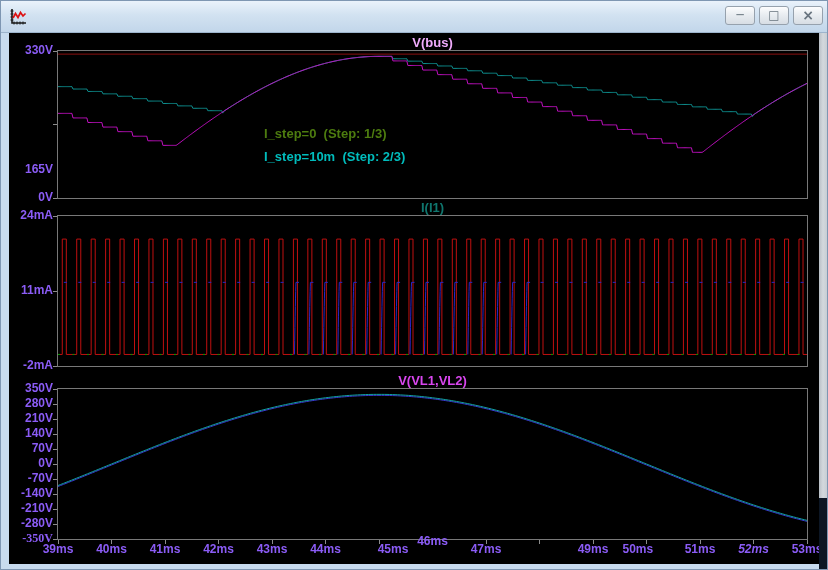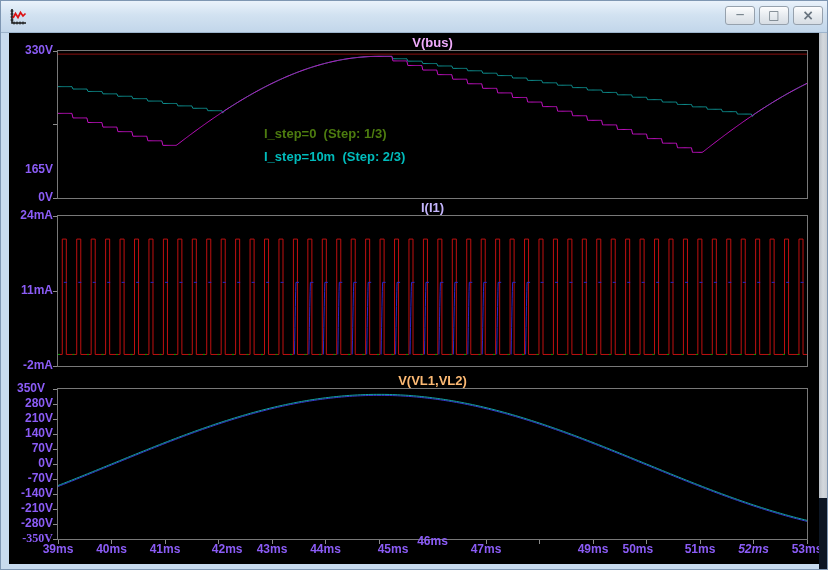--- a/index.html
+++ b/index.html
@@ -78,51 +78,51 @@
           <path d="M0,35.64 L1.07,35.64 L2.14,35.64 L3.21,35.64 L4.28,35.64 L5.35,35.64 L6.42,35.64 L7.49,35.64 L8.56,35.64 L9.63,35.64 L10.7,35.64 L11.77,35.64 L12.84,35.64 L13.91,35.64 L14.98,38.04 L16.05,38.04 L17.12,38.04 L18.19,38.04 L19.26,38.04 L20.33,38.04 L21.4,38.04 L22.47,38.04 L23.54,38.04 L24.61,38.04 L25.68,38.04 L26.75,38.04 L27.82,38.04 L28.89,38.04 L29.96,40.45 L31.03,40.45 L32.1,40.45 L33.17,40.45 L34.24,40.45 L35.31,40.45 L36.38,40.45 L37.45,40.45 L38.52,40.45 L39.59,40.45 L40.66,40.45 L41.73,40.45 L42.8,40.45 L43.87,40.45 L44.94,42.85 L46.01,42.85 L47.08,42.85 L48.15,42.85 L49.22,42.85 L50.29,42.85 L51.36,42.85 L52.43,42.85 L53.5,42.85 L54.57,42.85 L55.64,42.85 L56.71,42.85 L57.78,42.85 L58.85,42.85 L59.92,45.26 L60.99,45.26 L62.06,45.26 L63.13,45.26 L64.2,45.26 L65.27,45.26 L66.34,45.26 L67.41,45.26 L68.48,45.26 L69.55,45.26 L70.62,45.26 L71.69,45.26 L72.76,45.26 L73.83,45.26 L74.9,47.66 L75.97,47.66 L77.04,47.66 L78.11,47.66 L79.18,47.66 L80.25,47.66 L81.32,47.66 L82.39,47.66 L83.46,47.66 L84.53,47.66 L85.6,47.66 L86.67,47.66 L87.74,47.66 L88.81,47.66 L89.88,50.07 L90.95,50.07 L92.02,50.07 L93.09,50.07 L94.16,50.07 L95.23,50.07 L96.3,50.07 L97.37,50.07 L98.44,50.07 L99.51,50.07 L100.58,50.07 L101.65,50.07 L102.72,50.07 L103.79,50.07 L104.86,52.47 L105.93,52.47 L107,52.47 L108.07,52.47 L109.14,52.47 L110.21,52.47 L111.28,52.47 L112.35,52.47 L113.42,52.47 L114.49,52.47 L115.56,52.47 L116.63,52.47 L117.7,52.47 L118.77,52.47 L119.84,54.88 L120.91,54.88 L121.98,54.88 L123.05,54.88 L124.12,54.88 L125.19,54.88 L126.26,54.88 L127.33,54.88 L128.4,54.88 L129.47,54.88 L130.54,54.88 L131.61,54.88 L132.68,54.88 L133.75,54.88 L134.82,57.29 L135.89,57.29 L136.96,57.29 L138.03,57.29 L139.1,57.29 L140.17,57.29 L141.24,57.29 L142.31,57.29 L143.38,57.29 L144.45,57.29 L145.52,57.29 L146.59,57.29 L147.66,57.29 L148.73,57.29 L149.8,59.69 L150.87,59.69 L151.94,59.69 L153.01,59.69 L154.08,59.69 L155.15,59.69 L156.22,59.69 L157.29,59.69 L158.36,59.69 L159.43,59.69 L160.5,59.69 L161.57,59.69 L162.64,59.69 L163.71,59.69 L164.78,62.1 L165.85,60.18 L166.92,59.48 L167.99,58.78 L169.06,58.08 L170.13,57.39 L171.2,56.71 L172.27,56.02 L173.34,55.34 L174.41,54.66 L175.48,53.99 L176.55,53.32 L177.62,52.66 L178.69,51.99 L179.76,51.34 L180.83,50.68 L181.9,50.03 L182.97,49.38 L184.04,48.74 L185.11,48.1 L186.18,47.47 L187.25,46.84 L188.32,46.21 L189.39,45.58 L190.46,44.96 L191.53,44.35 L192.6,43.74 L193.67,43.13 L194.74,42.53 L195.81,41.93 L196.88,41.33 L197.95,40.74 L199.02,40.16 L200.09,39.57 L201.16,39 L202.23,38.42 L203.3,37.85 L204.37,37.29 L205.44,36.73 L206.51,36.17 L207.58,35.62 L208.65,35.07 L209.72,34.53 L210.79,33.99 L211.86,33.45 L212.93,32.92 L214,32.4 L215.07,31.88 L216.14,31.36 L217.21,30.85 L218.28,30.34 L219.35,29.84 L220.42,29.34 L221.49,28.85 L222.56,28.36 L223.63,27.88 L224.7,27.4 L225.77,26.92 L226.84,26.45 L227.91,25.99 L228.98,25.53 L230.05,25.07 L231.12,24.62 L232.19,24.18 L233.26,23.73 L234.33,23.3 L235.4,22.87 L236.47,22.44 L237.54,22.02 L238.61,21.6 L239.68,21.19 L240.75,20.78 L241.82,20.38 L242.89,19.99 L243.96,19.6 L245.03,19.21 L246.1,18.83 L247.17,18.45 L248.24,18.08 L249.31,17.71 L250.38,17.35 L251.45,17 L252.52,16.64 L253.59,16.3 L254.66,15.96 L255.73,15.62 L256.8,15.29 L257.87,14.97 L258.94,14.65 L260.01,14.33 L261.08,14.02 L262.15,13.72 L263.22,13.42 L264.29,13.13 L265.36,12.84 L266.43,12.56 L267.5,12.28 L268.57,12.01 L269.64,11.74 L270.71,11.48 L271.78,11.22 L272.85,10.97 L273.92,10.72 L274.99,10.48 L276.06,10.25 L277.13,10.02 L278.2,9.8 L279.27,9.58 L280.34,9.36 L281.41,9.16 L282.48,8.95 L283.55,8.76 L284.62,8.57 L285.69,8.38 L286.76,8.2 L287.83,8.02 L288.9,7.85 L289.97,7.69 L291.04,7.53 L292.11,7.38 L293.18,7.23 L294.25,7.09 L295.32,6.95 L296.39,6.82 L297.46,6.7 L298.53,6.58 L299.6,6.46 L300.67,6.35 L301.74,6.25 L302.81,6.15 L303.88,6.06 L304.95,5.97 L306.02,5.89 L307.09,5.82 L308.16,5.75 L309.23,5.68 L310.3,5.62 L311.37,5.57 L312.44,5.52 L313.51,5.48 L314.58,5.45 L315.65,5.42 L316.72,5.39 L317.79,5.37 L318.86,5.36 L319.93,5.35 L321,5.35 L322.07,5.35 L323.14,5.35 L324.21,5.35 L325.28,5.35 L326.35,5.35 L327.42,5.35 L328.49,5.35 L329.56,5.35 L330.63,5.35 L331.7,5.35 L332.77,5.35 L333.84,5.35 L334.91,7.75 L335.98,7.75 L337.05,7.75 L338.12,7.75 L339.19,7.75 L340.26,7.75 L341.33,7.75 L342.4,7.75 L343.47,7.75 L344.54,7.75 L345.61,7.75 L346.68,7.75 L347.75,7.75 L348.82,7.75 L349.89,10.16 L350.96,10.16 L352.03,10.16 L353.1,10.16 L354.17,10.16 L355.24,10.16 L356.31,10.16 L357.38,10.16 L358.45,10.16 L359.52,10.16 L360.59,10.16 L361.66,10.16 L362.73,10.16 L363.8,10.16 L364.87,12.56 L365.94,12.56 L367.01,12.56 L368.08,12.56 L369.15,12.56 L370.22,12.56 L371.29,12.56 L372.36,12.56 L373.43,12.56 L374.5,12.56 L375.57,12.56 L376.64,12.56 L377.71,12.56 L378.78,12.56 L379.85,14.97 L380.92,14.97 L381.99,14.97 L383.06,14.97 L384.13,14.97 L385.2,14.97 L386.27,14.97 L387.34,14.97 L388.41,14.97 L389.48,14.97 L390.55,14.97 L391.62,14.97 L392.69,14.97 L393.76,14.97 L394.83,17.38 L395.9,17.38 L396.97,17.38 L398.04,17.38 L399.11,17.38 L400.18,17.38 L401.25,17.38 L402.32,17.38 L403.39,17.38 L404.46,17.38 L405.53,17.38 L406.6,17.38 L407.67,17.38 L408.74,17.38 L409.81,19.78 L410.88,19.78 L411.95,19.78 L413.02,19.78 L414.09,19.78 L415.16,19.78 L416.23,19.78 L417.3,19.78 L418.37,19.78 L419.44,19.78 L420.51,19.78 L421.58,19.78 L422.65,19.78 L423.72,19.78 L424.79,22.19 L425.86,22.19 L426.93,22.19 L428,22.19 L429.07,22.19 L430.14,22.19 L431.21,22.19 L432.28,22.19 L433.35,22.19 L434.42,22.19 L435.49,22.19 L436.56,22.19 L437.63,22.19 L438.7,22.19 L439.77,24.59 L440.84,24.59 L441.91,24.59 L442.98,24.59 L444.05,24.59 L445.12,24.59 L446.19,24.59 L447.26,24.59 L448.33,24.59 L449.4,24.59 L450.47,24.59 L451.54,24.59 L452.61,24.59 L453.68,24.59 L454.75,27 L455.82,27 L456.89,27 L457.96,27 L459.03,27 L460.1,27 L461.17,27 L462.24,27 L463.31,27 L464.38,27 L465.45,27 L466.52,27 L467.59,27 L468.66,27 L469.73,29.4 L470.8,29.4 L471.87,29.4 L472.94,29.4 L474.01,29.4 L475.08,29.4 L476.15,29.4 L477.22,29.4 L478.29,29.4 L479.36,29.4 L480.43,29.4 L481.5,29.4 L482.57,29.4 L483.64,29.4 L484.71,31.81 L485.78,31.81 L486.85,31.81 L487.92,31.81 L488.99,31.81 L490.06,31.81 L491.13,31.81 L492.2,31.81 L493.27,31.81 L494.34,31.81 L495.41,31.81 L496.48,31.81 L497.55,31.81 L498.62,31.81 L499.69,34.21 L500.76,34.21 L501.83,34.21 L502.9,34.21 L503.97,34.21 L505.04,34.21 L506.11,34.21 L507.18,34.21 L508.25,34.21 L509.32,34.21 L510.39,34.21 L511.46,34.21 L512.53,34.21 L513.6,34.21 L514.67,36.62 L515.74,36.62 L516.81,36.62 L517.88,36.62 L518.95,36.62 L520.02,36.62 L521.09,36.62 L522.16,36.62 L523.23,36.62 L524.3,36.62 L525.37,36.62 L526.44,36.62 L527.51,36.62 L528.58,36.62 L529.65,39.02 L530.72,39.02 L531.79,39.02 L532.86,39.02 L533.93,39.02 L535,39.02 L536.07,39.02 L537.14,39.02 L538.21,39.02 L539.28,39.02 L540.35,39.02 L541.42,39.02 L542.49,39.02 L543.56,39.02 L544.63,41.43 L545.7,41.43 L546.77,41.43 L547.84,41.43 L548.91,41.43 L549.98,41.43 L551.05,41.43 L552.12,41.43 L553.19,41.43 L554.26,41.43 L555.33,41.43 L556.4,41.43 L557.47,41.43 L558.54,41.43 L559.61,43.84 L560.68,43.84 L561.75,43.84 L562.82,43.84 L563.89,43.84 L564.96,43.84 L566.03,43.84 L567.1,43.84 L568.17,43.84 L569.24,43.84 L570.31,43.84 L571.38,43.84 L572.45,43.84 L573.52,43.84 L574.59,46.24 L575.66,46.24 L576.73,46.24 L577.8,46.24 L578.87,46.24 L579.94,46.24 L581.01,46.24 L582.08,46.24 L583.15,46.24 L584.22,46.24 L585.29,46.24 L586.36,46.24 L587.43,46.24 L588.5,46.24 L589.57,48.65 L590.64,48.65 L591.71,48.65 L592.78,48.65 L593.85,48.65 L594.92,48.65 L595.99,48.65 L597.06,48.65 L598.13,48.65 L599.2,48.65 L600.27,48.65 L601.34,48.65 L602.41,48.65 L603.48,48.65 L604.55,51.05 L605.62,51.05 L606.69,51.05 L607.76,51.05 L608.83,51.05 L609.9,51.05 L610.97,51.05 L612.04,51.05 L613.11,51.05 L614.18,51.05 L615.25,51.05 L616.32,51.05 L617.39,51.05 L618.46,51.05 L619.53,53.46 L620.6,53.46 L621.67,53.46 L622.74,53.46 L623.81,53.46 L624.88,53.46 L625.95,53.46 L627.02,53.46 L628.09,53.46 L629.16,53.46 L630.23,53.46 L631.3,53.46 L632.37,53.46 L633.44,53.46 L634.51,55.86 L635.58,55.86 L636.65,55.86 L637.72,55.86 L638.79,55.86 L639.86,55.86 L640.93,55.86 L642,55.86 L643.07,55.86 L644.14,55.86 L645.21,55.86 L646.28,55.86 L647.35,55.86 L648.42,55.86 L649.49,58.27 L650.56,58.27 L651.63,58.27 L652.7,58.27 L653.77,58.27 L654.84,58.27 L655.91,58.27 L656.98,58.27 L658.05,58.27 L659.12,58.27 L660.19,58.27 L661.26,58.27 L662.33,58.27 L663.4,58.27 L664.47,60.67 L665.54,60.67 L666.61,60.67 L667.68,60.67 L668.75,60.67 L669.82,60.67 L670.89,60.67 L671.96,60.67 L673.03,60.67 L674.1,60.67 L675.17,60.67 L676.24,60.67 L677.31,60.67 L678.38,60.67 L679.45,63.08 L680.52,63.08 L681.59,63.08 L682.66,63.08 L683.73,63.08 L684.8,63.08 L685.87,63.08 L686.94,63.08 L688.01,63.08 L689.08,63.08 L690.15,63.08 L691.22,63.08 L692.29,63.08 L693.36,63.08 L694.43,65.48 L695.5,63.74 L696.57,63.02 L697.64,62.3 L698.71,61.59 L699.78,60.88 L700.85,60.18 L701.92,59.48 L702.99,58.78 L704.06,58.08 L705.13,57.39 L706.2,56.71 L707.27,56.02 L708.34,55.34 L709.41,54.66 L710.48,53.99 L711.55,53.32 L712.62,52.66 L713.69,51.99 L714.76,51.34 L715.83,50.68 L716.9,50.03 L717.97,49.38 L719.04,48.74 L720.11,48.1 L721.18,47.47 L722.25,46.84 L723.32,46.21 L724.39,45.58 L725.46,44.96 L726.53,44.35 L727.6,43.74 L728.67,43.13 L729.74,42.53 L730.81,41.93 L731.88,41.33 L732.95,40.74 L734.02,40.16 L735.09,39.57 L736.16,39 L737.23,38.42 L738.3,37.85 L739.37,37.29 L740.44,36.73 L741.51,36.17 L742.58,35.62 L743.65,35.07 L744.72,34.53 L745.79,33.99 L746.86,33.45 L747.93,32.92 L749,32.4" fill="none" stroke="#0e8f8f" stroke-width="1"></path>
           <path d="M0,62.36 L1.07,62.36 L2.14,62.36 L3.21,62.36 L4.28,62.36 L5.35,62.36 L6.42,62.36 L7.49,62.36 L8.56,62.36 L9.63,62.36 L10.7,62.36 L11.77,62.36 L12.84,62.36 L13.91,62.36 L14.98,66.93 L16.05,66.93 L17.12,66.93 L18.19,66.93 L19.26,66.93 L20.33,66.93 L21.4,66.93 L22.47,66.93 L23.54,66.93 L24.61,66.93 L25.68,66.93 L26.75,66.93 L27.82,66.93 L28.89,66.93 L29.96,71.5 L31.03,71.5 L32.1,71.5 L33.17,71.5 L34.24,71.5 L35.31,71.5 L36.38,71.5 L37.45,71.5 L38.52,71.5 L39.59,71.5 L40.66,71.5 L41.73,71.5 L42.8,71.5 L43.87,71.5 L44.94,76.07 L46.01,76.07 L47.08,76.07 L48.15,76.07 L49.22,76.07 L50.29,76.07 L51.36,76.07 L52.43,76.07 L53.5,76.07 L54.57,76.07 L55.64,76.07 L56.71,76.07 L57.78,76.07 L58.85,76.07 L59.92,80.65 L60.99,80.65 L62.06,80.65 L63.13,80.65 L64.2,80.65 L65.27,80.65 L66.34,80.65 L67.41,80.65 L68.48,80.65 L69.55,80.65 L70.62,80.65 L71.69,80.65 L72.76,80.65 L73.83,80.65 L74.9,85.22 L75.97,85.22 L77.04,85.22 L78.11,85.22 L79.18,85.22 L80.25,85.22 L81.32,85.22 L82.39,85.22 L83.46,85.22 L84.53,85.22 L85.6,85.22 L86.67,85.22 L87.74,85.22 L88.81,85.22 L89.88,89.79 L90.95,89.79 L92.02,89.79 L93.09,89.79 L94.16,89.79 L95.23,89.79 L96.3,89.79 L97.37,89.79 L98.44,89.79 L99.51,89.79 L100.58,89.79 L101.65,89.79 L102.72,89.79 L103.79,89.79 L104.86,94.36 L105.93,94.36 L107,94.36 L108.07,94.36 L109.14,94.36 L110.21,94.36 L111.28,94.36 L112.35,94.36 L113.42,94.36 L114.49,94.36 L115.56,94.36 L116.63,94.36 L117.7,94.36 L118.77,94.03 L119.84,93.2 L120.91,92.38 L121.98,91.56 L123.05,90.74 L124.12,89.93 L125.19,89.11 L126.26,88.3 L127.33,87.49 L128.4,86.69 L129.47,85.88 L130.54,85.08 L131.61,84.28 L132.68,83.48 L133.75,82.69 L134.82,81.9 L135.89,81.11 L136.96,80.32 L138.03,79.54 L139.1,78.76 L140.17,77.98 L141.24,77.2 L142.31,76.43 L143.38,75.66 L144.45,74.89 L145.52,74.13 L146.59,73.37 L147.66,72.61 L148.73,71.85 L149.8,71.1 L150.87,70.35 L151.94,69.6 L153.01,68.86 L154.08,68.12 L155.15,67.38 L156.22,66.64 L157.29,65.91 L158.36,65.18 L159.43,64.46 L160.5,63.74 L161.57,63.02 L162.64,62.3 L163.71,61.59 L164.78,60.88 L165.85,60.18 L166.92,59.48 L167.99,58.78 L169.06,58.08 L170.13,57.39 L171.2,56.71 L172.27,56.02 L173.34,55.34 L174.41,54.66 L175.48,53.99 L176.55,53.32 L177.62,52.66 L178.69,51.99 L179.76,51.34 L180.83,50.68 L181.9,50.03 L182.97,49.38 L184.04,48.74 L185.11,48.1 L186.18,47.47 L187.25,46.84 L188.32,46.21 L189.39,45.58 L190.46,44.96 L191.53,44.35 L192.6,43.74 L193.67,43.13 L194.74,42.53 L195.81,41.93 L196.88,41.33 L197.95,40.74 L199.02,40.16 L200.09,39.57 L201.16,39 L202.23,38.42 L203.3,37.85 L204.37,37.29 L205.44,36.73 L206.51,36.17 L207.58,35.62 L208.65,35.07 L209.72,34.53 L210.79,33.99 L211.86,33.45 L212.93,32.92 L214,32.4 L215.07,31.88 L216.14,31.36 L217.21,30.85 L218.28,30.34 L219.35,29.84 L220.42,29.34 L221.49,28.85 L222.56,28.36 L223.63,27.88 L224.7,27.4 L225.77,26.92 L226.84,26.45 L227.91,25.99 L228.98,25.53 L230.05,25.07 L231.12,24.62 L232.19,24.18 L233.26,23.73 L234.33,23.3 L235.4,22.87 L236.47,22.44 L237.54,22.02 L238.61,21.6 L239.68,21.19 L240.75,20.78 L241.82,20.38 L242.89,19.99 L243.96,19.6 L245.03,19.21 L246.1,18.83 L247.17,18.45 L248.24,18.08 L249.31,17.71 L250.38,17.35 L251.45,17 L252.52,16.64 L253.59,16.3 L254.66,15.96 L255.73,15.62 L256.8,15.29 L257.87,14.97 L258.94,14.65 L260.01,14.33 L261.08,14.02 L262.15,13.72 L263.22,13.42 L264.29,13.13 L265.36,12.84 L266.43,12.56 L267.5,12.28 L268.57,12.01 L269.64,11.74 L270.71,11.48 L271.78,11.22 L272.85,10.97 L273.92,10.72 L274.99,10.48 L276.06,10.25 L277.13,10.02 L278.2,9.8 L279.27,9.58 L280.34,9.36 L281.41,9.16 L282.48,8.95 L283.55,8.76 L284.62,8.57 L285.69,8.38 L286.76,8.2 L287.83,8.02 L288.9,7.85 L289.97,7.69 L291.04,7.53 L292.11,7.38 L293.18,7.23 L294.25,7.09 L295.32,6.95 L296.39,6.82 L297.46,6.7 L298.53,6.58 L299.6,6.46 L300.67,6.35 L301.74,6.25 L302.81,6.15 L303.88,6.06 L304.95,5.97 L306.02,5.89 L307.09,5.82 L308.16,5.75 L309.23,5.68 L310.3,5.62 L311.37,5.57 L312.44,5.52 L313.51,5.48 L314.58,5.45 L315.65,5.42 L316.72,5.39 L317.79,5.37 L318.86,5.36 L319.93,5.35 L321,5.35 L322.07,5.35 L323.14,5.35 L324.21,5.35 L325.28,5.35 L326.35,5.35 L327.42,5.35 L328.49,5.35 L329.56,5.35 L330.63,5.35 L331.7,5.35 L332.77,5.35 L333.84,5.35 L334.91,9.92 L335.98,9.92 L337.05,9.92 L338.12,9.92 L339.19,9.92 L340.26,9.92 L341.33,9.92 L342.4,9.92 L343.47,9.92 L344.54,9.92 L345.61,9.92 L346.68,9.92 L347.75,9.92 L348.82,9.92 L349.89,14.49 L350.96,14.49 L352.03,14.49 L353.1,14.49 L354.17,14.49 L355.24,14.49 L356.31,14.49 L357.38,14.49 L358.45,14.49 L359.52,14.49 L360.59,14.49 L361.66,14.49 L362.73,14.49 L363.8,14.49 L364.87,19.06 L365.94,19.06 L367.01,19.06 L368.08,19.06 L369.15,19.06 L370.22,19.06 L371.29,19.06 L372.36,19.06 L373.43,19.06 L374.5,19.06 L375.57,19.06 L376.64,19.06 L377.71,19.06 L378.78,19.06 L379.85,23.63 L380.92,23.63 L381.99,23.63 L383.06,23.63 L384.13,23.63 L385.2,23.63 L386.27,23.63 L387.34,23.63 L388.41,23.63 L389.48,23.63 L390.55,23.63 L391.62,23.63 L392.69,23.63 L393.76,23.63 L394.83,28.2 L395.9,28.2 L396.97,28.2 L398.04,28.2 L399.11,28.2 L400.18,28.2 L401.25,28.2 L402.32,28.2 L403.39,28.2 L404.46,28.2 L405.53,28.2 L406.6,28.2 L407.67,28.2 L408.74,28.2 L409.81,32.77 L410.88,32.77 L411.95,32.77 L413.02,32.77 L414.09,32.77 L415.16,32.77 L416.23,32.77 L417.3,32.77 L418.37,32.77 L419.44,32.77 L420.51,32.77 L421.58,32.77 L422.65,32.77 L423.72,32.77 L424.79,37.34 L425.86,37.34 L426.93,37.34 L428,37.34 L429.07,37.34 L430.14,37.34 L431.21,37.34 L432.28,37.34 L433.35,37.34 L434.42,37.34 L435.49,37.34 L436.56,37.34 L437.63,37.34 L438.7,37.34 L439.77,41.91 L440.84,41.91 L441.91,41.91 L442.98,41.91 L444.05,41.91 L445.12,41.91 L446.19,41.91 L447.26,41.91 L448.33,41.91 L449.4,41.91 L450.47,41.91 L451.54,41.91 L452.61,41.91 L453.68,41.91 L454.75,46.48 L455.82,46.48 L456.89,46.48 L457.96,46.48 L459.03,46.48 L460.1,46.48 L461.17,46.48 L462.24,46.48 L463.31,46.48 L464.38,46.48 L465.45,46.48 L466.52,46.48 L467.59,46.48 L468.66,46.48 L469.73,51.05 L470.8,51.05 L471.87,51.05 L472.94,51.05 L474.01,51.05 L475.08,51.05 L476.15,51.05 L477.22,51.05 L478.29,51.05 L479.36,51.05 L480.43,51.05 L481.5,51.05 L482.57,51.05 L483.64,51.05 L484.71,55.62 L485.78,55.62 L486.85,55.62 L487.92,55.62 L488.99,55.62 L490.06,55.62 L491.13,55.62 L492.2,55.62 L493.27,55.62 L494.34,55.62 L495.41,55.62 L496.48,55.62 L497.55,55.62 L498.62,55.62 L499.69,60.19 L500.76,60.19 L501.83,60.19 L502.9,60.19 L503.97,60.19 L505.04,60.19 L506.11,60.19 L507.18,60.19 L508.25,60.19 L509.32,60.19 L510.39,60.19 L511.46,60.19 L512.53,60.19 L513.6,60.19 L514.67,64.76 L515.74,64.76 L516.81,64.76 L517.88,64.76 L518.95,64.76 L520.02,64.76 L521.09,64.76 L522.16,64.76 L523.23,64.76 L524.3,64.76 L525.37,64.76 L526.44,64.76 L527.51,64.76 L528.58,64.76 L529.65,69.33 L530.72,69.33 L531.79,69.33 L532.86,69.33 L533.93,69.33 L535,69.33 L536.07,69.33 L537.14,69.33 L538.21,69.33 L539.28,69.33 L540.35,69.33 L541.42,69.33 L542.49,69.33 L543.56,69.33 L544.63,73.9 L545.7,73.9 L546.77,73.9 L547.84,73.9 L548.91,73.9 L549.98,73.9 L551.05,73.9 L552.12,73.9 L553.19,73.9 L554.26,73.9 L555.33,73.9 L556.4,73.9 L557.47,73.9 L558.54,73.9 L559.61,78.47 L560.68,78.47 L561.75,78.47 L562.82,78.47 L563.89,78.47 L564.96,78.47 L566.03,78.47 L567.1,78.47 L568.17,78.47 L569.24,78.47 L570.31,78.47 L571.38,78.47 L572.45,78.47 L573.52,78.47 L574.59,83.04 L575.66,83.04 L576.73,83.04 L577.8,83.04 L578.87,83.04 L579.94,83.04 L581.01,83.04 L582.08,83.04 L583.15,83.04 L584.22,83.04 L585.29,83.04 L586.36,83.04 L587.43,83.04 L588.5,83.04 L589.57,87.61 L590.64,87.61 L591.71,87.61 L592.78,87.61 L593.85,87.61 L594.92,87.61 L595.99,87.61 L597.06,87.61 L598.13,87.61 L599.2,87.61 L600.27,87.61 L601.34,87.61 L602.41,87.61 L603.48,87.61 L604.55,92.19 L605.62,92.19 L606.69,92.19 L607.76,92.19 L608.83,92.19 L609.9,92.19 L610.97,92.19 L612.04,92.19 L613.11,92.19 L614.18,92.19 L615.25,92.19 L616.32,92.19 L617.39,92.19 L618.46,92.19 L619.53,96.76 L620.6,96.76 L621.67,96.76 L622.74,96.76 L623.81,96.76 L624.88,96.76 L625.95,96.76 L627.02,96.76 L628.09,96.76 L629.16,96.76 L630.23,96.76 L631.3,96.76 L632.37,96.76 L633.44,96.76 L634.51,101.33 L635.58,101.33 L636.65,101.33 L637.72,101.33 L638.79,101.33 L639.86,101.33 L640.93,101.33 L642,101.33 L643.07,101.33 L644.14,101.33 L645.21,100.69 L646.28,99.85 L647.35,99.02 L648.42,98.18 L649.49,97.35 L650.56,96.51 L651.63,95.68 L652.7,94.85 L653.77,94.03 L654.84,93.2 L655.91,92.38 L656.98,91.56 L658.05,90.74 L659.12,89.93 L660.19,89.11 L661.26,88.3 L662.33,87.49 L663.4,86.69 L664.47,85.88 L665.54,85.08 L666.61,84.28 L667.68,83.48 L668.75,82.69 L669.82,81.9 L670.89,81.11 L671.96,80.32 L673.03,79.54 L674.1,78.76 L675.17,77.98 L676.24,77.2 L677.31,76.43 L678.38,75.66 L679.45,74.89 L680.52,74.13 L681.59,73.37 L682.66,72.61 L683.73,71.85 L684.8,71.1 L685.87,70.35 L686.94,69.6 L688.01,68.86 L689.08,68.12 L690.15,67.38 L691.22,66.64 L692.29,65.91 L693.36,65.18 L694.43,64.46 L695.5,63.74 L696.57,63.02 L697.64,62.3 L698.71,61.59 L699.78,60.88 L700.85,60.18 L701.92,59.48 L702.99,58.78 L704.06,58.08 L705.13,57.39 L706.2,56.71 L707.27,56.02 L708.34,55.34 L709.41,54.66 L710.48,53.99 L711.55,53.32 L712.62,52.66 L713.69,51.99 L714.76,51.34 L715.83,50.68 L716.9,50.03 L717.97,49.38 L719.04,48.74 L720.11,48.1 L721.18,47.47 L722.25,46.84 L723.32,46.21 L724.39,45.58 L725.46,44.96 L726.53,44.35 L727.6,43.74 L728.67,43.13 L729.74,42.53 L730.81,41.93 L731.88,41.33 L732.95,40.74 L734.02,40.16 L735.09,39.57 L736.16,39 L737.23,38.42 L738.3,37.85 L739.37,37.29 L740.44,36.73 L741.51,36.17 L742.58,35.62 L743.65,35.07 L744.72,34.53 L745.79,33.99 L746.86,33.45 L747.93,32.92 L749,32.4" fill="none" stroke="#bf10bf" stroke-width="1"></path>
         </svg>
       </div>
 
     <div id="legend">
         <div class="legend-line" style="color: #4d7c0f; margin-top: 27px;">I_step=0  (Step: 1/3)</div>
         <div class="legend-line" style="color: rgb(0, 188, 188);">I_step=10m  (Step: 2/3)</div>
       </div>
 
-    <div class="pane-title" id="pane2-title" style="top: 167px; color: #c4b5fd;">I(I1)</div>
+    <div class="pane-title" id="pane2-title" style="top: 167px; color: #0f766e;">I(I1)</div>
     <div class="pane-box" id="pane2-box" style="top: 182px; width: 751px; height: 152px;">
         <svg id="pane2-svg" width="749" height="150">
           <path d="M0,138.46 L4.28,138.46 L4.28,23.08 L8.32,23.08 L8.32,138.46 L18.73,138.46 L18.73,23.08 L22.77,23.08 L22.77,138.46 L33.17,138.46 L33.17,23.08 L37.21,23.08 L37.21,138.46 L47.62,138.46 L47.62,23.08 L51.66,23.08 L51.66,138.46 L62.06,138.46 L62.06,23.08 L66.1,23.08 L66.1,138.46 L76.51,138.46 L76.51,23.08 L80.55,23.08 L80.55,138.46 L90.95,138.46 L90.95,23.08 L94.99,23.08 L94.99,138.46 L105.4,138.46 L105.4,23.08 L109.44,23.08 L109.44,138.46 L119.84,138.46 L119.84,23.08 L123.88,23.08 L123.88,138.46 L134.29,138.46 L134.29,23.08 L138.33,23.08 L138.33,138.46 L148.73,138.46 L148.73,23.08 L152.77,23.08 L152.77,138.46 L163.18,138.46 L163.18,23.08 L167.22,23.08 L167.22,138.46 L177.62,138.46 L177.62,23.08 L181.66,23.08 L181.66,138.46 L192.07,138.46 L192.07,23.08 L196.11,23.08 L196.11,138.46 L206.51,138.46 L206.51,23.08 L210.55,23.08 L210.55,138.46 L220.96,138.46 L220.96,23.08 L225,23.08 L225,138.46 L235.4,138.46 L235.4,23.08 L239.44,23.08 L239.44,138.46 L249.85,138.46 L249.85,23.08 L253.89,23.08 L253.89,138.46 L264.29,138.46 L264.29,23.08 L268.33,23.08 L268.33,138.46 L278.74,138.46 L278.74,23.08 L282.78,23.08 L282.78,138.46 L293.18,138.46 L293.18,23.08 L297.22,23.08 L297.22,138.46 L307.63,138.46 L307.63,23.08 L311.67,23.08 L311.67,138.46 L322.07,138.46 L322.07,23.08 L326.11,23.08 L326.11,138.46 L336.52,138.46 L336.52,23.08 L340.56,23.08 L340.56,138.46 L350.96,138.46 L350.96,23.08 L355,23.08 L355,138.46 L365.41,138.46 L365.41,23.08 L369.45,23.08 L369.45,138.46 L379.85,138.46 L379.85,23.08 L383.89,23.08 L383.89,138.46 L394.3,138.46 L394.3,23.08 L398.34,23.08 L398.34,138.46 L408.74,138.46 L408.74,23.08 L412.78,23.08 L412.78,138.46 L423.19,138.46 L423.19,23.08 L427.23,23.08 L427.23,138.46 L437.63,138.46 L437.63,23.08 L441.67,23.08 L441.67,138.46 L452.08,138.46 L452.08,23.08 L456.12,23.08 L456.12,138.46 L466.52,138.46 L466.52,23.08 L470.56,23.08 L470.56,138.46 L480.97,138.46 L480.97,23.08 L485.01,23.08 L485.01,138.46 L495.41,138.46 L495.41,23.08 L499.45,23.08 L499.45,138.46 L509.86,138.46 L509.86,23.08 L513.9,23.08 L513.9,138.46 L524.3,138.46 L524.3,23.08 L528.34,23.08 L528.34,138.46 L538.75,138.46 L538.75,23.08 L542.79,23.08 L542.79,138.46 L553.19,138.46 L553.19,23.08 L557.23,23.08 L557.23,138.46 L567.64,138.46 L567.64,23.08 L571.68,23.08 L571.68,138.46 L582.08,138.46 L582.08,23.08 L586.12,23.08 L586.12,138.46 L596.53,138.46 L596.53,23.08 L600.57,23.08 L600.57,138.46 L610.97,138.46 L610.97,23.08 L615.01,23.08 L615.01,138.46 L625.42,138.46 L625.42,23.08 L629.46,23.08 L629.46,138.46 L639.86,138.46 L639.86,23.08 L643.9,23.08 L643.9,138.46 L654.31,138.46 L654.31,23.08 L658.35,23.08 L658.35,138.46 L668.75,138.46 L668.75,23.08 L672.79,23.08 L672.79,138.46 L683.2,138.46 L683.2,23.08 L687.24,23.08 L687.24,138.46 L697.64,138.46 L697.64,23.08 L701.68,23.08 L701.68,138.46 L712.09,138.46 L712.09,23.08 L716.13,23.08 L716.13,138.46 L726.53,138.46 L726.53,23.08 L730.57,23.08 L730.57,138.46 L740.98,138.46 L740.98,23.08 L745.02,23.08 L745.02,138.46 L749,138.46" fill="none" stroke="#c01010" stroke-width="1"></path>
           <path d="M5.85,66.35 h3 M20.3,66.35 h3 M34.74,66.35 h3 M49.19,66.35 h3 M63.63,66.35 h3 M78.08,66.35 h3 M92.52,66.35 h3 M106.97,66.35 h3 M121.41,66.35 h3 M135.86,66.35 h3 M150.3,66.35 h3 M164.75,66.35 h3 M179.19,66.35 h3 M193.64,66.35 h3 M208.08,66.35 h3 M222.53,66.35 h3 M236.47,138.46 Q237.47,78.35 237.97,66.35 h3 M250.92,138.46 Q251.92,78.35 252.42,66.35 h3 M265.36,138.46 Q266.36,78.35 266.86,66.35 h3 M279.81,138.46 Q280.81,78.35 281.31,66.35 h3 M294.25,138.46 Q295.25,78.35 295.75,66.35 h3 M308.7,138.46 Q309.7,78.35 310.2,66.35 h3 M323.14,138.46 Q324.14,78.35 324.64,66.35 h3 M337.59,138.46 Q338.59,78.35 339.09,66.35 h3 M352.03,138.46 Q353.03,78.35 353.53,66.35 h3 M366.48,138.46 Q367.48,78.35 367.98,66.35 h3 M380.92,138.46 Q381.92,78.35 382.42,66.35 h3 M395.37,138.46 Q396.37,78.35 396.87,66.35 h3 M409.81,138.46 Q410.81,78.35 411.31,66.35 h3 M424.26,138.46 Q425.26,78.35 425.76,66.35 h3 M438.7,138.46 Q439.7,78.35 440.2,66.35 h3 M453.15,138.46 Q454.15,78.35 454.65,66.35 h3 M467.59,138.46 Q468.59,78.35 469.09,66.35 h3 M482.54,66.35 h3 M496.98,66.35 h3 M511.43,66.35 h3 M525.87,66.35 h3 M540.32,66.35 h3 M554.76,66.35 h3 M569.21,66.35 h3 M583.65,66.35 h3 M598.1,66.35 h3 M612.54,66.35 h3 M626.99,66.35 h3 M641.43,66.35 h3 M655.88,66.35 h3 M670.32,66.35 h3 M684.77,66.35 h3 M699.21,66.35 h3 M713.66,66.35 h3 M728.1,66.35 h3 M742.55,66.35 h3" fill="none" stroke="#2828c8" stroke-width="1"></path>
           <path d="M0,138.46 H749" fill="none" stroke="#009c00" stroke-width="1" stroke-dasharray="2,12.5"></path>
         </svg>
       </div>
 
-    <div class="pane-title" id="pane3-title" style="top: 340px; color: #fdba74;">V(VL1,VL2)</div>
+    <div class="pane-title" id="pane3-title" style="top: 340px; color: #d946ef;">V(VL1,VL2)</div>
     <div class="pane-box" id="pane3-box" style="top: 355px; width: 751px; height: 152px;">
         <svg id="pane3-svg" width="749" height="150">
           <path d="M0,97.52 L2.67,96.48 L5.35,95.43 L8.02,94.38 L10.7,93.32 L13.37,92.26 L16.05,91.19 L18.72,90.12 L21.4,89.05 L24.07,87.97 L26.75,86.89 L29.42,85.81 L32.1,84.73 L34.77,83.64 L37.45,82.55 L40.12,81.46 L42.8,80.37 L45.47,79.28 L48.15,78.19 L50.82,77.09 L53.5,76 L56.17,74.91 L58.85,73.81 L61.52,72.72 L64.2,71.63 L66.87,70.54 L69.55,69.45 L72.22,68.36 L74.9,67.27 L77.57,66.19 L80.25,65.11 L82.92,64.03 L85.6,62.95 L88.27,61.88 L90.95,60.81 L93.62,59.74 L96.3,58.68 L98.97,57.62 L101.65,56.57 L104.32,55.52 L107,54.48 L109.67,53.44 L112.35,52.41 L115.02,51.38 L117.7,50.36 L120.37,49.35 L123.05,48.34 L125.72,47.34 L128.4,46.35 L131.07,45.36 L133.75,44.38 L136.42,43.41 L139.1,42.45 L141.77,41.49 L144.45,40.55 L147.12,39.61 L149.8,38.68 L152.47,37.76 L155.15,36.85 L157.82,35.95 L160.5,35.06 L163.17,34.19 L165.85,33.32 L168.52,32.46 L171.2,31.61 L173.87,30.77 L176.55,29.94 L179.22,29.13 L181.9,28.33 L184.57,27.53 L187.25,26.76 L189.92,25.99 L192.6,25.23 L195.27,24.49 L197.95,23.76 L200.62,23.04 L203.3,22.34 L205.97,21.65 L208.65,20.97 L211.32,20.31 L214,19.66 L216.67,19.02 L219.35,18.4 L222.02,17.79 L224.7,17.2 L227.37,16.62 L230.05,16.06 L232.72,15.51 L235.4,14.97 L238.07,14.45 L240.75,13.95 L243.42,13.46 L246.1,12.99 L248.77,12.53 L251.45,12.08 L254.12,11.66 L256.8,11.25 L259.47,10.85 L262.15,10.47 L264.82,10.11 L267.5,9.77 L270.17,9.44 L272.85,9.12 L275.52,8.83 L278.2,8.55 L280.87,8.28 L283.55,8.03 L286.22,7.8 L288.9,7.59 L291.57,7.39 L294.25,7.21 L296.92,7.05 L299.6,6.91 L302.27,6.78 L304.95,6.67 L307.62,6.57 L310.3,6.49 L312.97,6.43 L315.65,6.39 L318.32,6.37 L321,6.36 L323.67,6.37 L326.35,6.39 L329.02,6.43 L331.7,6.49 L334.37,6.57 L337.05,6.67 L339.72,6.78 L342.4,6.91 L345.07,7.05 L347.75,7.21 L350.42,7.39 L353.1,7.59 L355.77,7.8 L358.45,8.03 L361.12,8.28 L363.8,8.55 L366.47,8.83 L369.15,9.12 L371.82,9.44 L374.5,9.77 L377.17,10.11 L379.85,10.47 L382.52,10.85 L385.2,11.25 L387.87,11.66 L390.55,12.08 L393.22,12.53 L395.9,12.99 L398.57,13.46 L401.25,13.95 L403.92,14.45 L406.6,14.97 L409.27,15.51 L411.95,16.06 L414.62,16.62 L417.3,17.2 L419.97,17.79 L422.65,18.4 L425.32,19.02 L428,19.66 L430.67,20.31 L433.35,20.97 L436.02,21.65 L438.7,22.34 L441.37,23.04 L444.05,23.76 L446.72,24.49 L449.4,25.23 L452.07,25.99 L454.75,26.76 L457.42,27.53 L460.1,28.33 L462.77,29.13 L465.45,29.94 L468.12,30.77 L470.8,31.61 L473.47,32.46 L476.15,33.32 L478.82,34.19 L481.5,35.06 L484.17,35.95 L486.85,36.85 L489.52,37.76 L492.2,38.68 L494.87,39.61 L497.55,40.55 L500.22,41.49 L502.9,42.45 L505.57,43.41 L508.25,44.38 L510.92,45.36 L513.6,46.35 L516.27,47.34 L518.95,48.34 L521.62,49.35 L524.3,50.36 L526.97,51.38 L529.65,52.41 L532.32,53.44 L535,54.48 L537.67,55.52 L540.35,56.57 L543.02,57.62 L545.7,58.68 L548.37,59.74 L551.05,60.81 L553.72,61.88 L556.4,62.95 L559.07,64.03 L561.75,65.11 L564.42,66.19 L567.1,67.27 L569.77,68.36 L572.45,69.45 L575.12,70.54 L577.8,71.63 L580.47,72.72 L583.15,73.81 L585.82,74.91 L588.5,76 L591.17,77.09 L593.85,78.19 L596.52,79.28 L599.2,80.37 L601.87,81.46 L604.55,82.55 L607.22,83.64 L609.9,84.73 L612.57,85.81 L615.25,86.89 L617.92,87.97 L620.6,89.05 L623.27,90.12 L625.95,91.19 L628.62,92.26 L631.3,93.32 L633.97,94.38 L636.65,95.43 L639.32,96.48 L642,97.52 L644.67,98.56 L647.35,99.59 L650.02,100.62 L652.7,101.64 L655.37,102.65 L658.05,103.66 L660.72,104.66 L663.4,105.65 L666.07,106.64 L668.75,107.62 L671.42,108.59 L674.1,109.55 L676.77,110.51 L679.45,111.45 L682.12,112.39 L684.8,113.32 L687.47,114.24 L690.15,115.15 L692.82,116.05 L695.5,116.94 L698.17,117.81 L700.85,118.68 L703.52,119.54 L706.2,120.39 L708.87,121.23 L711.55,122.06 L714.22,122.87 L716.9,123.67 L719.57,124.47 L722.25,125.24 L724.92,126.01 L727.6,126.77 L730.27,127.51 L732.95,128.24 L735.62,128.96 L738.3,129.66 L740.97,130.35 L743.65,131.03 L746.32,131.69 L749,132.34" fill="none" stroke="#3a3ad0" stroke-width="1"></path>
           <path d="M0,96.52 L2.67,95.48 L5.35,94.43 L8.02,93.38 L10.7,92.32 L13.37,91.26 L16.05,90.19 L18.72,89.12 L21.4,88.05 L24.07,86.97 L26.75,85.89 L29.42,84.81 L32.1,83.73 L34.77,82.64 L37.45,81.55 L40.12,80.46 L42.8,79.37 L45.47,78.28 L48.15,77.19 L50.82,76.09 L53.5,75 L56.17,73.91 L58.85,72.81 L61.52,71.72 L64.2,70.63 L66.87,69.54 L69.55,68.45 L72.22,67.36 L74.9,66.27 L77.57,65.19 L80.25,64.11 L82.92,63.03 L85.6,61.95 L88.27,60.88 L90.95,59.81 L93.62,58.74 L96.3,57.68 L98.97,56.62 L101.65,55.57 L104.32,54.52 L107,53.48 L109.67,52.44 L112.35,51.41 L115.02,50.38 L117.7,49.36 L120.37,48.35 L123.05,47.34 L125.72,46.34 L128.4,45.35 L131.07,44.36 L133.75,43.38 L136.42,42.41 L139.1,41.45 L141.77,40.49 L144.45,39.55 L147.12,38.61 L149.8,37.68 L152.47,36.76 L155.15,35.85 L157.82,34.95 L160.5,34.06 L163.17,33.19 L165.85,32.32 L168.52,31.46 L171.2,30.61 L173.87,29.77 L176.55,28.94 L179.22,28.13 L181.9,27.33 L184.57,26.53 L187.25,25.76 L189.92,24.99 L192.6,24.23 L195.27,23.49 L197.95,22.76 L200.62,22.04 L203.3,21.34 L205.97,20.65 L208.65,19.97 L211.32,19.31 L214,18.66 L216.67,18.02 L219.35,17.4 L222.02,16.79 L224.7,16.2 L227.37,15.62 L230.05,15.06 L232.72,14.51 L235.4,13.97 L238.07,13.45 L240.75,12.95 L243.42,12.46 L246.1,11.99 L248.77,11.53 L251.45,11.08 L254.12,10.66 L256.8,10.25 L259.47,9.85 L262.15,9.47 L264.82,9.11 L267.5,8.77 L270.17,8.44 L272.85,8.12 L275.52,7.83 L278.2,7.55 L280.87,7.28 L283.55,7.03 L286.22,6.8 L288.9,6.59 L291.57,6.39 L294.25,6.21 L296.92,6.05 L299.6,5.91 L302.27,5.78 L304.95,5.67 L307.62,5.57 L310.3,5.49 L312.97,5.43 L315.65,5.39 L318.32,5.37 L321,5.36 L323.67,5.37 L326.35,5.39 L329.02,5.43 L331.7,5.49 L334.37,5.57 L337.05,5.67 L339.72,5.78 L342.4,5.91 L345.07,6.05 L347.75,6.21 L350.42,6.39 L353.1,6.59 L355.77,6.8 L358.45,7.03 L361.12,7.28 L363.8,7.55 L366.47,7.83 L369.15,8.12 L371.82,8.44 L374.5,8.77 L377.17,9.11 L379.85,9.47 L382.52,9.85 L385.2,10.25 L387.87,10.66 L390.55,11.08 L393.22,11.53 L395.9,11.99 L398.57,12.46 L401.25,12.95 L403.92,13.45 L406.6,13.97 L409.27,14.51 L411.95,15.06 L414.62,15.62 L417.3,16.2 L419.97,16.79 L422.65,17.4 L425.32,18.02 L428,18.66 L430.67,19.31 L433.35,19.97 L436.02,20.65 L438.7,21.34 L441.37,22.04 L444.05,22.76 L446.72,23.49 L449.4,24.23 L452.07,24.99 L454.75,25.76 L457.42,26.53 L460.1,27.33 L462.77,28.13 L465.45,28.94 L468.12,29.77 L470.8,30.61 L473.47,31.46 L476.15,32.32 L478.82,33.19 L481.5,34.06 L484.17,34.95 L486.85,35.85 L489.52,36.76 L492.2,37.68 L494.87,38.61 L497.55,39.55 L500.22,40.49 L502.9,41.45 L505.57,42.41 L508.25,43.38 L510.92,44.36 L513.6,45.35 L516.27,46.34 L518.95,47.34 L521.62,48.35 L524.3,49.36 L526.97,50.38 L529.65,51.41 L532.32,52.44 L535,53.48 L537.67,54.52 L540.35,55.57 L543.02,56.62 L545.7,57.68 L548.37,58.74 L551.05,59.81 L553.72,60.88 L556.4,61.95 L559.07,63.03 L561.75,64.11 L564.42,65.19 L567.1,66.27 L569.77,67.36 L572.45,68.45 L575.12,69.54 L577.8,70.63 L580.47,71.72 L583.15,72.81 L585.82,73.91 L588.5,75 L591.17,76.09 L593.85,77.19 L596.52,78.28 L599.2,79.37 L601.87,80.46 L604.55,81.55 L607.22,82.64 L609.9,83.73 L612.57,84.81 L615.25,85.89 L617.92,86.97 L620.6,88.05 L623.27,89.12 L625.95,90.19 L628.62,91.26 L631.3,92.32 L633.97,93.38 L636.65,94.43 L639.32,95.48 L642,96.52 L644.67,97.56 L647.35,98.59 L650.02,99.62 L652.7,100.64 L655.37,101.65 L658.05,102.66 L660.72,103.66 L663.4,104.65 L666.07,105.64 L668.75,106.62 L671.42,107.59 L674.1,108.55 L676.77,109.51 L679.45,110.45 L682.12,111.39 L684.8,112.32 L687.47,113.24 L690.15,114.15 L692.82,115.05 L695.5,115.94 L698.17,116.81 L700.85,117.68 L703.52,118.54 L706.2,119.39 L708.87,120.23 L711.55,121.06 L714.22,121.87 L716.9,122.67 L719.57,123.47 L722.25,124.24 L724.92,125.01 L727.6,125.77 L730.27,126.51 L732.95,127.24 L735.62,127.96 L738.3,128.66 L740.97,129.35 L743.65,130.03 L746.32,130.69 L749,131.34" fill="none" stroke="#12a0a0" stroke-width="1"></path>
         </svg>
       </div>
 
     <div id="xlabels"></div>
   <div class="ytick-label" style="top: 10px;">330V</div>
       <div class="tickmark" style="left: 44px; top: 17.5px; width: 4px; height: 1px;"></div>
       <div class="ytick-label" style="top: 89px; margin-top: 40px;">165V</div>
       <div class="tickmark" style="left: 44px; top: 91px; width: 4px; height: 1px;"></div>
       <div class="ytick-label" style="top: 157px;">0V</div>
       <div class="tickmark" style="left: 44px; top: 164.5px; width: 4px; height: 1px;"></div>
       <div class="ytick-label" style="top: 175px;">24mA</div>
       <div class="tickmark" style="left: 44px; top: 182.5px; width: 4px; height: 1px;"></div>
       <div class="ytick-label" style="top: 250px;">11mA</div>
       <div class="tickmark" style="left: 44px; top: 257.5px; width: 4px; height: 1px;"></div>
       <div class="ytick-label" style="top: 325px;">-2mA</div>
       <div class="tickmark" style="left: 44px; top: 332.5px; width: 4px; height: 1px;"></div>
-      <div class="ytick-label" style="top: 348px; text-align: center;">350V</div>
+      <div class="ytick-label" style="top: 348px;">350V</div>
       <div class="tickmark" style="left: 44px; top: 355.5px; width: 4px; height: 1px;"></div>
       <div class="ytick-label" style="top: 363px;">280V</div>
       <div class="tickmark" style="left: 44px; top: 370.5px; width: 4px; height: 1px;"></div>
       <div class="ytick-label" style="top: 378px;">210V</div>
       <div class="tickmark" style="left: 44px; top: 385.5px; width: 4px; height: 1px;"></div>
       <div class="ytick-label" style="top: 393px;">140V</div>
       <div class="tickmark" style="left: 44px; top: 400.5px; width: 4px; height: 1px;"></div>
       <div class="ytick-label" style="top: 408px;">70V</div>
       <div class="tickmark" style="left: 44px; top: 415.5px; width: 4px; height: 1px;"></div>
       <div class="ytick-label" style="top: 423px;">0V</div>
@@ -137,21 +137,21 @@
       <div class="tickmark" style="left: 44px; top: 490.5px; width: 4px; height: 1px;"></div>
       <div class="ytick-label" style="top: 498px; font-family: Liberation Serif, serif;">-350V</div>
       <div class="tickmark" style="left: 44px; top: 505.5px; width: 4px; height: 1px;"></div>
       <div class="tickmark" style="left: 48.5px; top: 507px; width: 1px; height: 4px;"></div>
       <div class="xtick-label" style="left: 25px; top: 509px; width: 48px; text-align: center;">39ms</div>
       <div class="tickmark" style="left: 102px; top: 507px; width: 1px; height: 4px;"></div>
       <div class="xtick-label" style="left: 78.5px; top: 509px; width: 48px; text-align: center;">40ms</div>
       <div class="tickmark" style="left: 155.5px; top: 507px; width: 1px; height: 4px;"></div>
       <div class="xtick-label" style="left: 132px; top: 509px; width: 48px; text-align: center;">41ms</div>
       <div class="tickmark" style="left: 209px; top: 507px; width: 1px; height: 4px;"></div>
-      <div class="xtick-label" style="left: 185.5px; top: 509px; width: 48px; text-align: right;">42ms</div>
+      <div class="xtick-label" style="left: 185.5px; top: 509px; width: 48px; text-align: center;">42ms</div>
       <div class="tickmark" style="left: 262.5px; top: 507px; width: 1px; height: 4px;"></div>
       <div class="xtick-label" style="left: 239px; top: 509px; width: 48px; text-align: center;">43ms</div>
       <div class="tickmark" style="left: 316px; top: 507px; width: 1px; height: 4px;"></div>
       <div class="xtick-label" style="left: 292.5px; top: 509px; width: 48px; text-align: center;">44ms</div>
       <div class="tickmark" style="left: 369.5px; top: 507px; width: 1px; height: 4px;"></div>
       <div class="xtick-label" style="left: 360px; top: 509px; width: 48px; text-align: center;">45ms</div>
       <div class="tickmark" style="left: 423px; top: 507px; width: 1px; height: 4px;"></div>
       <div class="xtick-label" style="left: 399.5px; top: 501px; width: 48px; text-align: center;">46ms</div>
       <div class="tickmark" style="left: 476.5px; top: 507px; width: 1px; height: 4px;"></div>
       <div class="xtick-label" style="left: 453px; top: 509px; width: 48px; text-align: center;">47ms</div>

